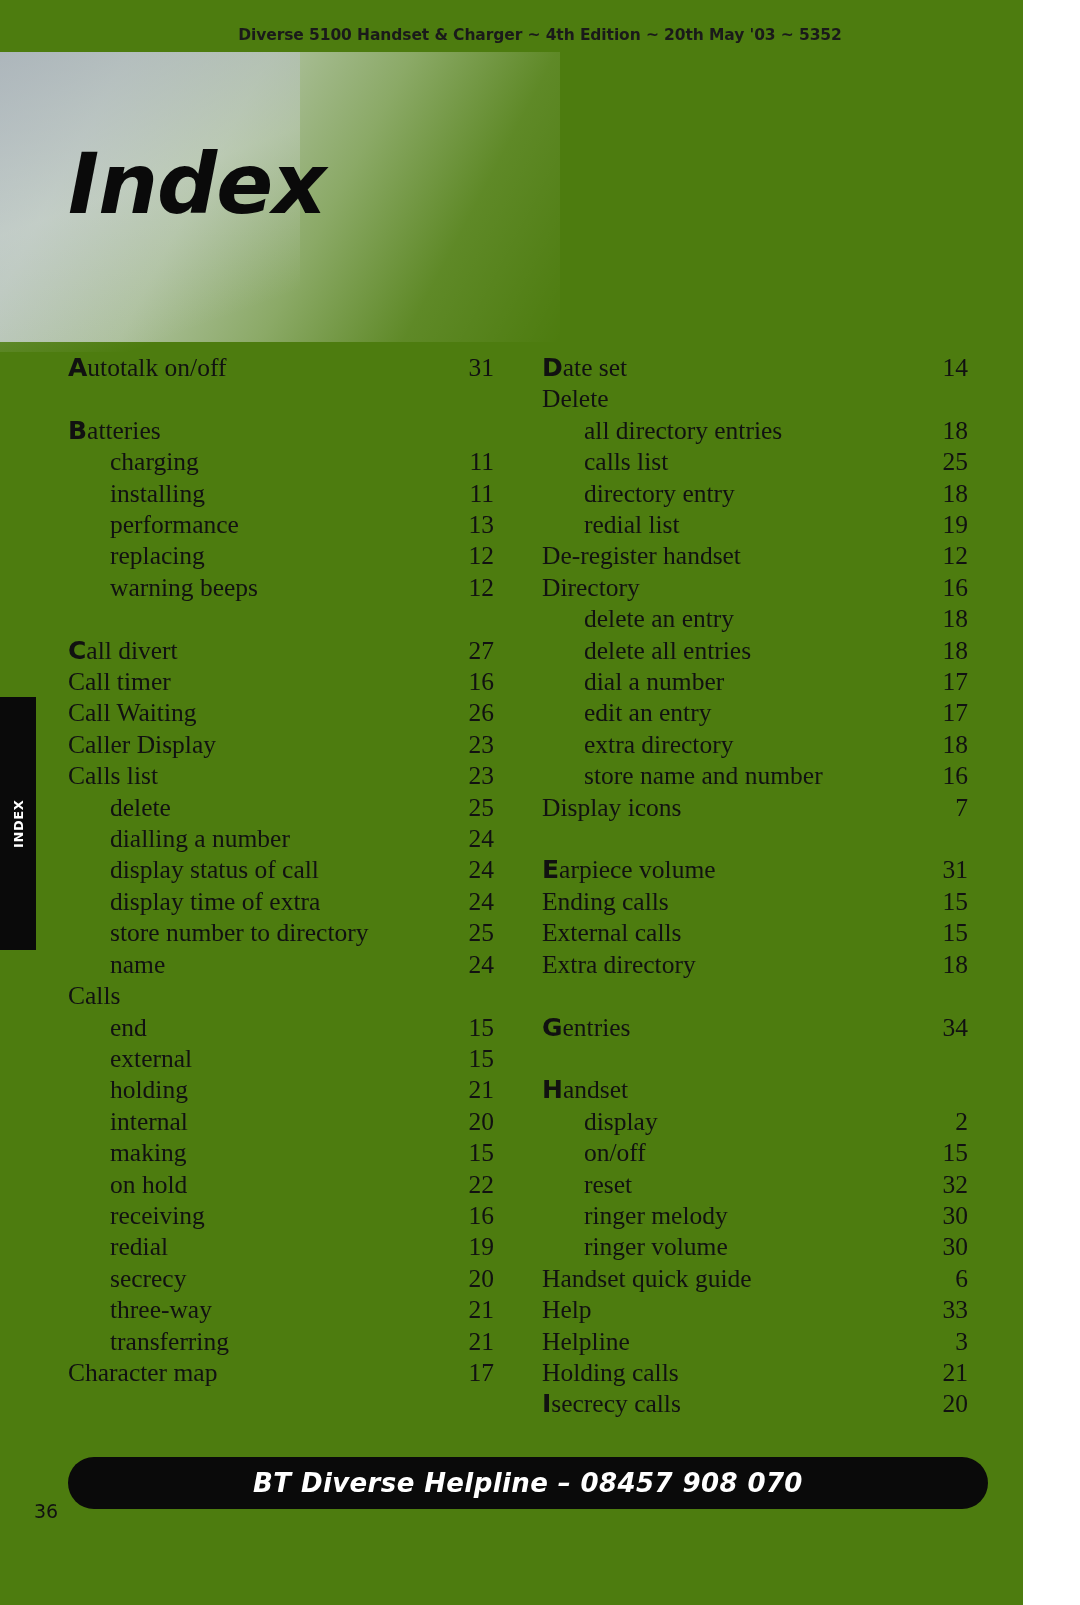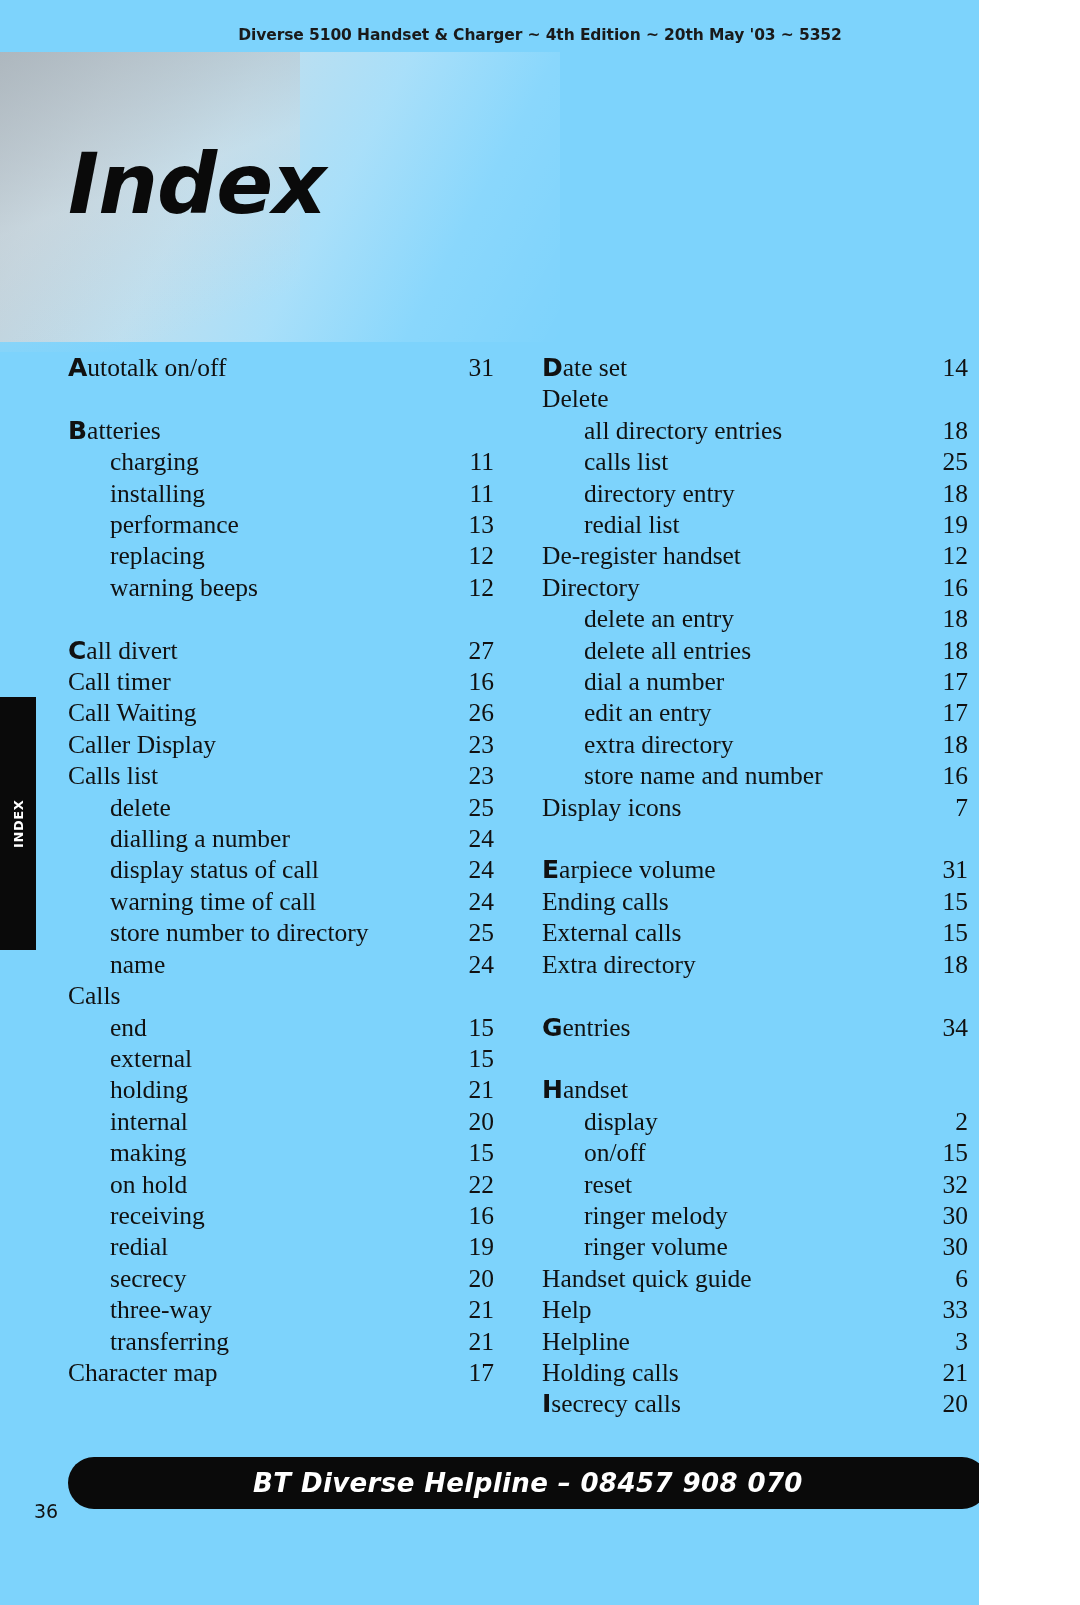--- a/index.html
+++ b/index.html
@@ -4,23 +4,24 @@
 <style>
   html, body {
     margin: 0;
     padding: 0;
     background: #ffffff;
   }
   .page {
     position: relative;
     width: 979px;
     height: 1605px;
-    background: #7dd3fc;
+    background: #4d7c0f;
     overflow: hidden;
     font-family: "Liberation Serif", "DejaVu Serif", serif;
+    padding-left: 44px;
   }
 
   
   .gradient-wash {
     position: absolute;
     left: 0;
     top: 52px;
     width: 560px;
     height: 290px;
     background:
@@ -265,21 +266,21 @@
           <span class="label">dialling a number</span>
           <span class="dotfill"></span>
           <span class="pageno">24</span>
         </div>
         <div class="entry sub">
           <span class="label">display status of call</span>
           <span class="dotfill"></span>
           <span class="pageno">24</span>
         </div>
         <div class="entry sub">
-          <span class="label">warning time of call</span>
+          <span class="label">display time of extra</span>
           <span class="dotfill"></span>
           <span class="pageno">24</span>
         </div>
         <div class="entry sub">
           <span class="label">store number to directory</span>
           <span class="dotfill"></span>
           <span class="pageno">25</span>
         </div>
         <div class="entry sub">
           <span class="label">name</span>

